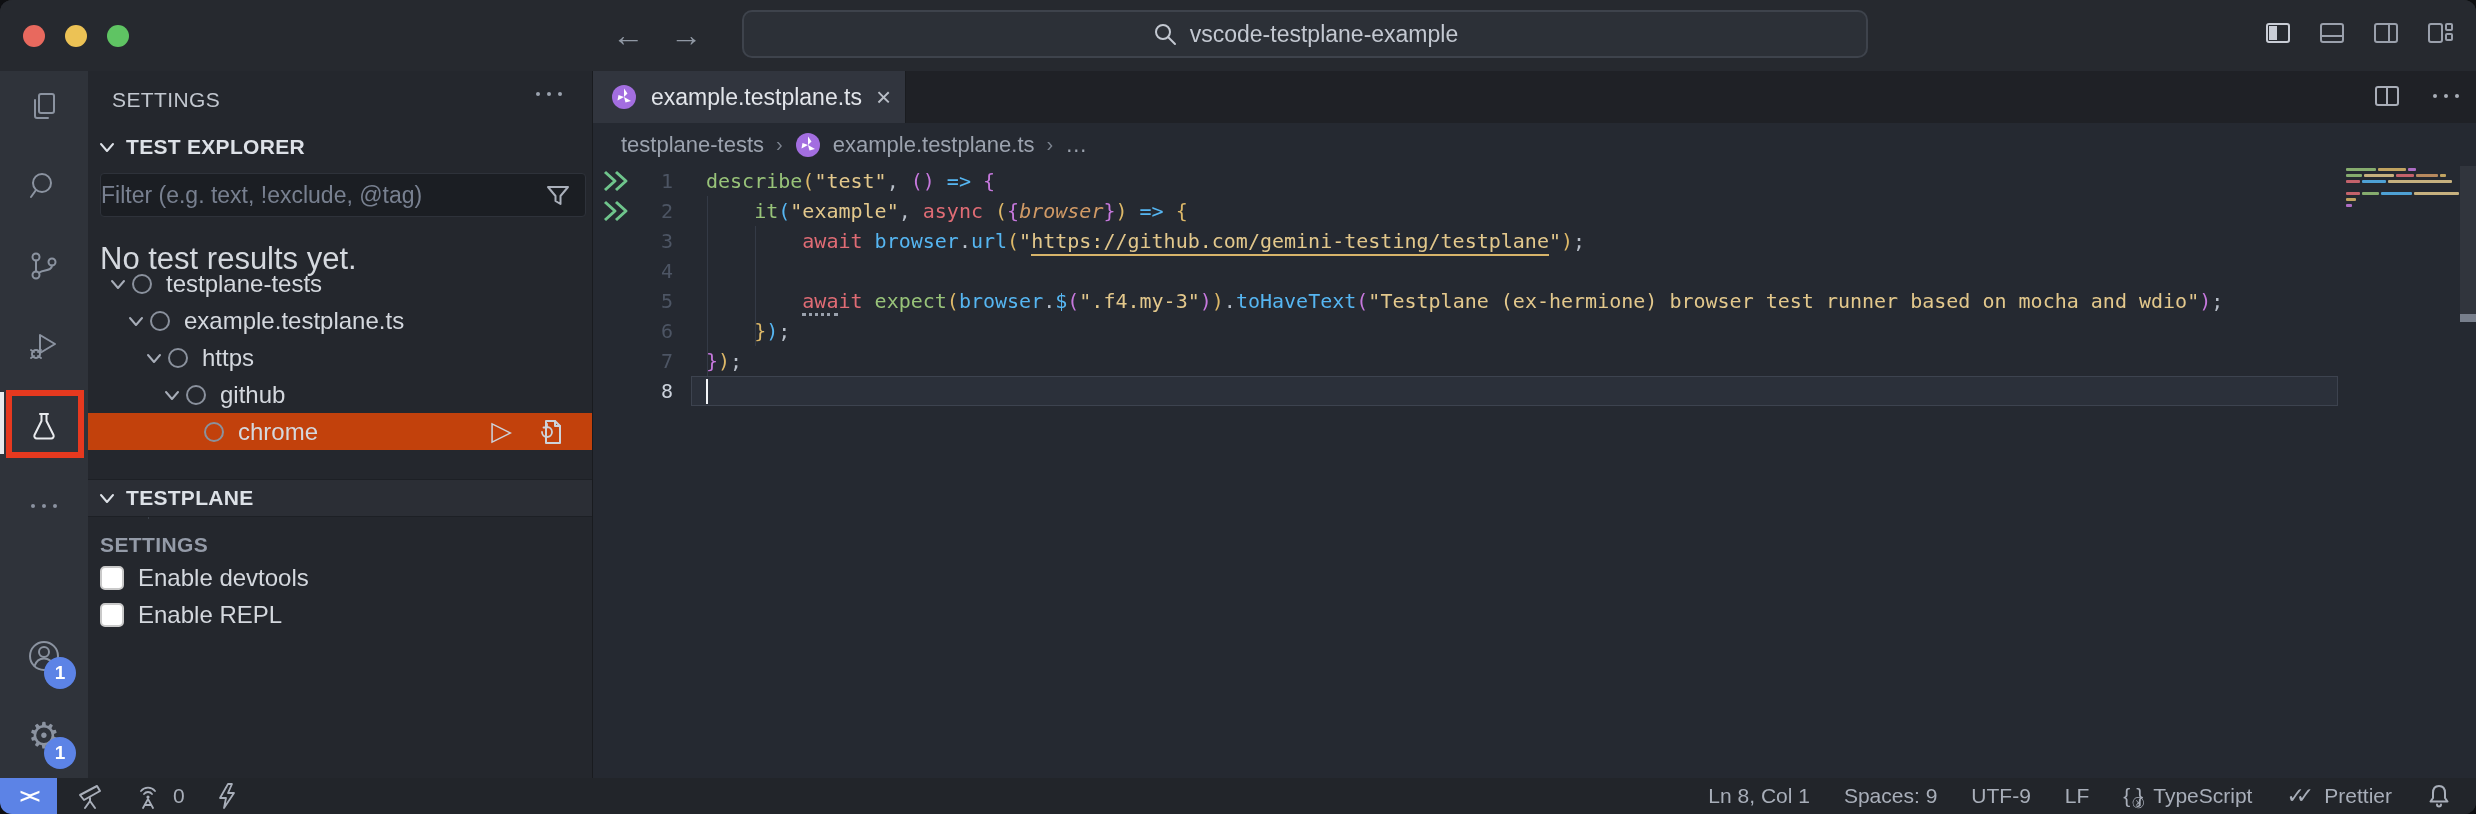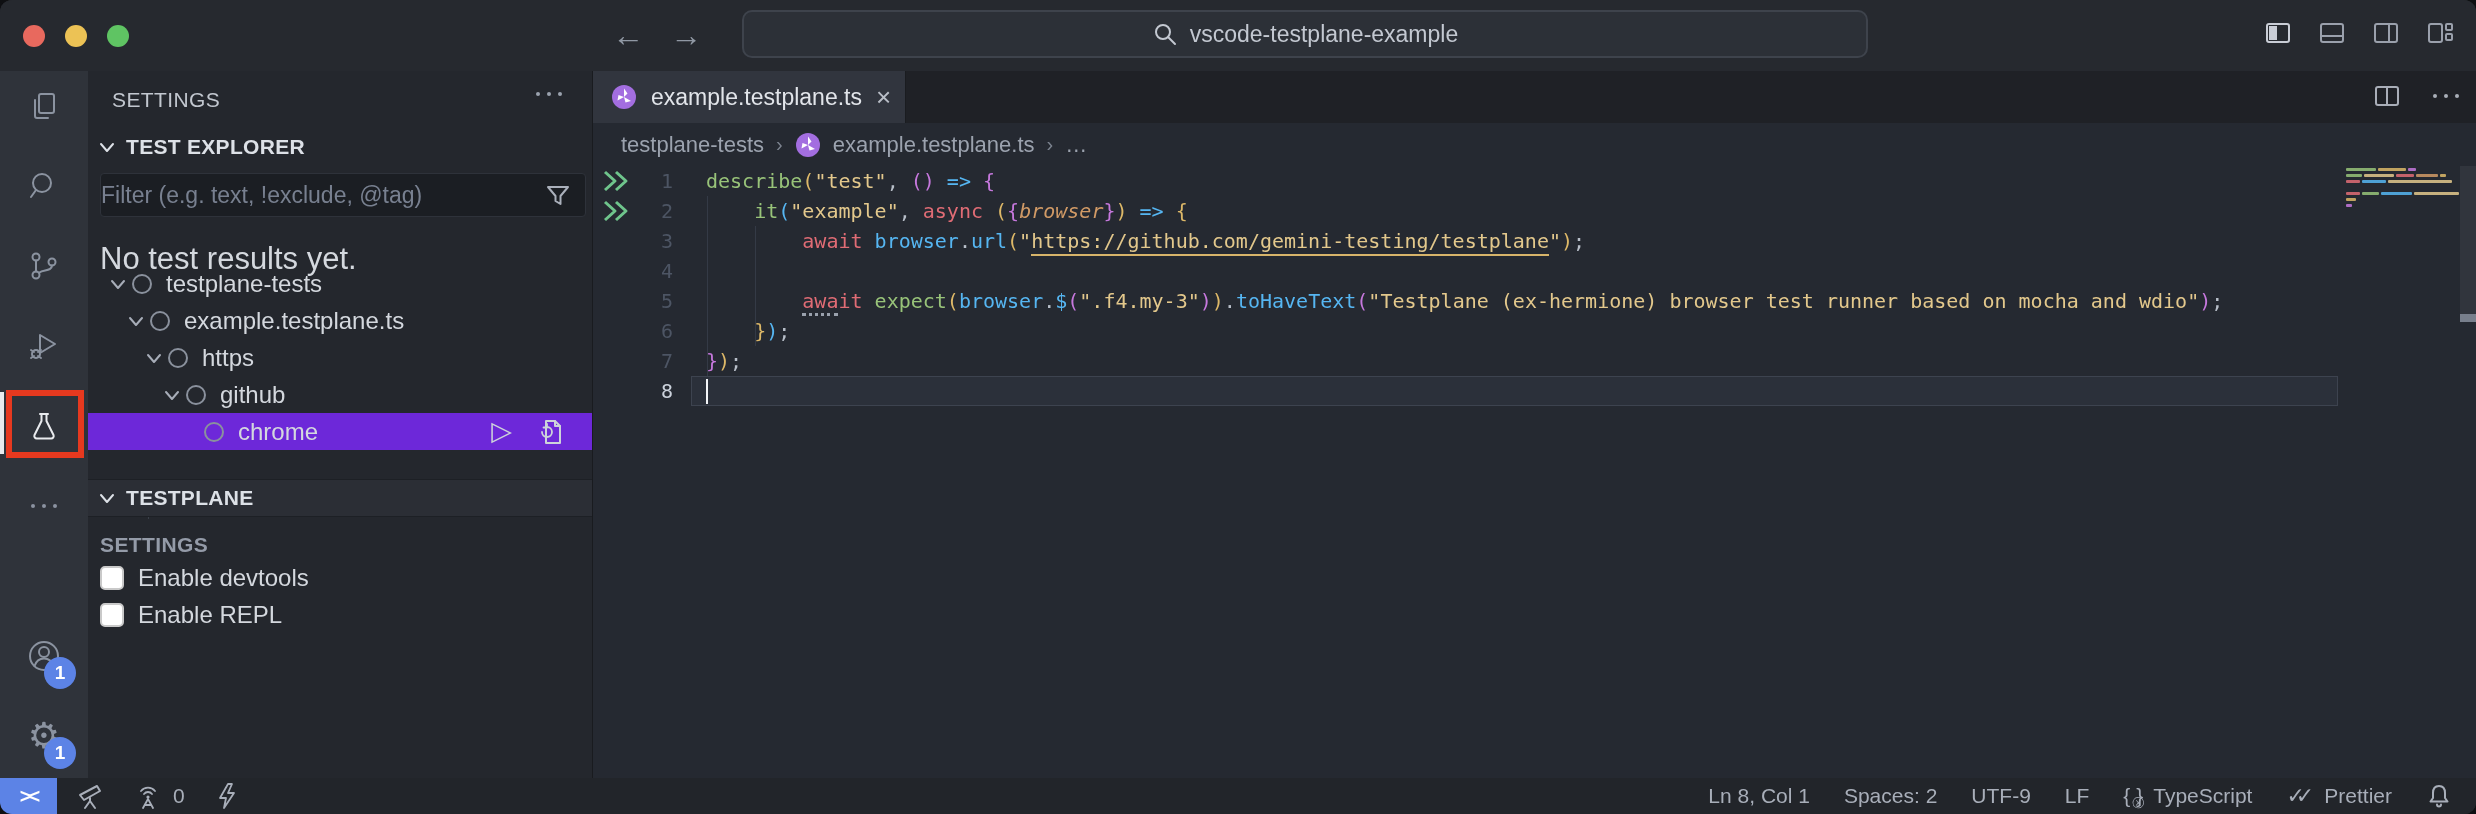--- a/index.html
+++ b/index.html
@@ -34,21 +34,21 @@
   #sidebar-more{position:absolute;right:28px;top:18px;color:#9ba2ae;}
   .section-header{display:flex;align-items:center;gap:8px;height:36px;color:#dde1e7;font-weight:bold;font-size:21px;letter-spacing:.3px;}
   #te-header{left:0;top:58px;width:504px;padding-left:8px;}
   #filterbox{left:12px;top:102px;width:486px;height:44px;background:#1b1e23;border:1px solid #2e323a;
     border-radius:4px;display:flex;align-items:center;color:#788090;font-size:23px;}
   #filterbox .ph{flex:1;white-space:nowrap;overflow:hidden;}
   #filter-icon{margin-right:14px;color:#aab0bb;}
   #no-results{left:12px;top:150px;font-size:31px;color:#d4d8de;margin-top:20px;}
   #tree{left:0;top:194px;width:504px;}
   .tree-row{position:relative;height:37px;display:flex;align-items:center;font-size:24px;color:#d4d8de;}
-  .tree-row.hovered{background:#6d28d9;}
+  .tree-row.hovered{background:#c2410c;}
   .tree-chev{width:28px;display:flex;justify-content:center;color:#a7adb8;flex:none;}
   .tree-circ{width:20px;height:20px;border:2px solid #8a919d;border-radius:50%;margin-right:14px;flex:none;}
   .tree-actions{position:absolute;right:28px;top:0;height:37px;display:flex;gap:26px;align-items:center;color:#cdd2da;}
   #tree-guide{left:60px;top:412px;width:1px;height:36px;background:#3a4049;}
   #tp-header{left:0;top:408px;width:504px;padding-left:8px;height:38px;background:#2b2e35;
     border-top:1px solid #1d2025;border-bottom:1px solid #1d2025;}
   #settings-label{left:12px;top:462px;font-size:21px;font-weight:bold;color:#949ba8;letter-spacing:.4px;}
   #checkboxes{left:12px;top:494px;display:flex;flex-direction:column;gap:11px;}
   .cb-row{display:flex;align-items:center;gap:14px;font-size:24px;color:#d4d8de;height:26px;}
   .cb-box{width:24px;height:24px;background:#fff;border:2px solid #c9c9c9;border-radius:5px;flex:none;}
@@ -487,21 +487,21 @@
               <path d="M13 2 L5 16 h6 L9 26 L19 11 h-6 L17 2 Z" stroke-width="1.8"></path>
             </svg>
           </span>
         </div>
       </div>
     <div id="sb-right">
         <div class="sb-item">
           <span>Ln 8, Col 1</span>
         </div>
         <div class="sb-item">
-          <span>Spaces: 2</span>
+          <span>Spaces: 9</span>
         </div>
         <div class="sb-item">
           <span>UTF-9</span>
         </div>
         <div class="sb-item">
           <span>LF</span>
         </div>
         <div class="sb-item">
           <span><span class="ts-braces">{ }<span style="position:absolute;left:9px;top:11px;font-size:12px;">ⓧ</span></span></span>
           <span>TypeScript</span>

